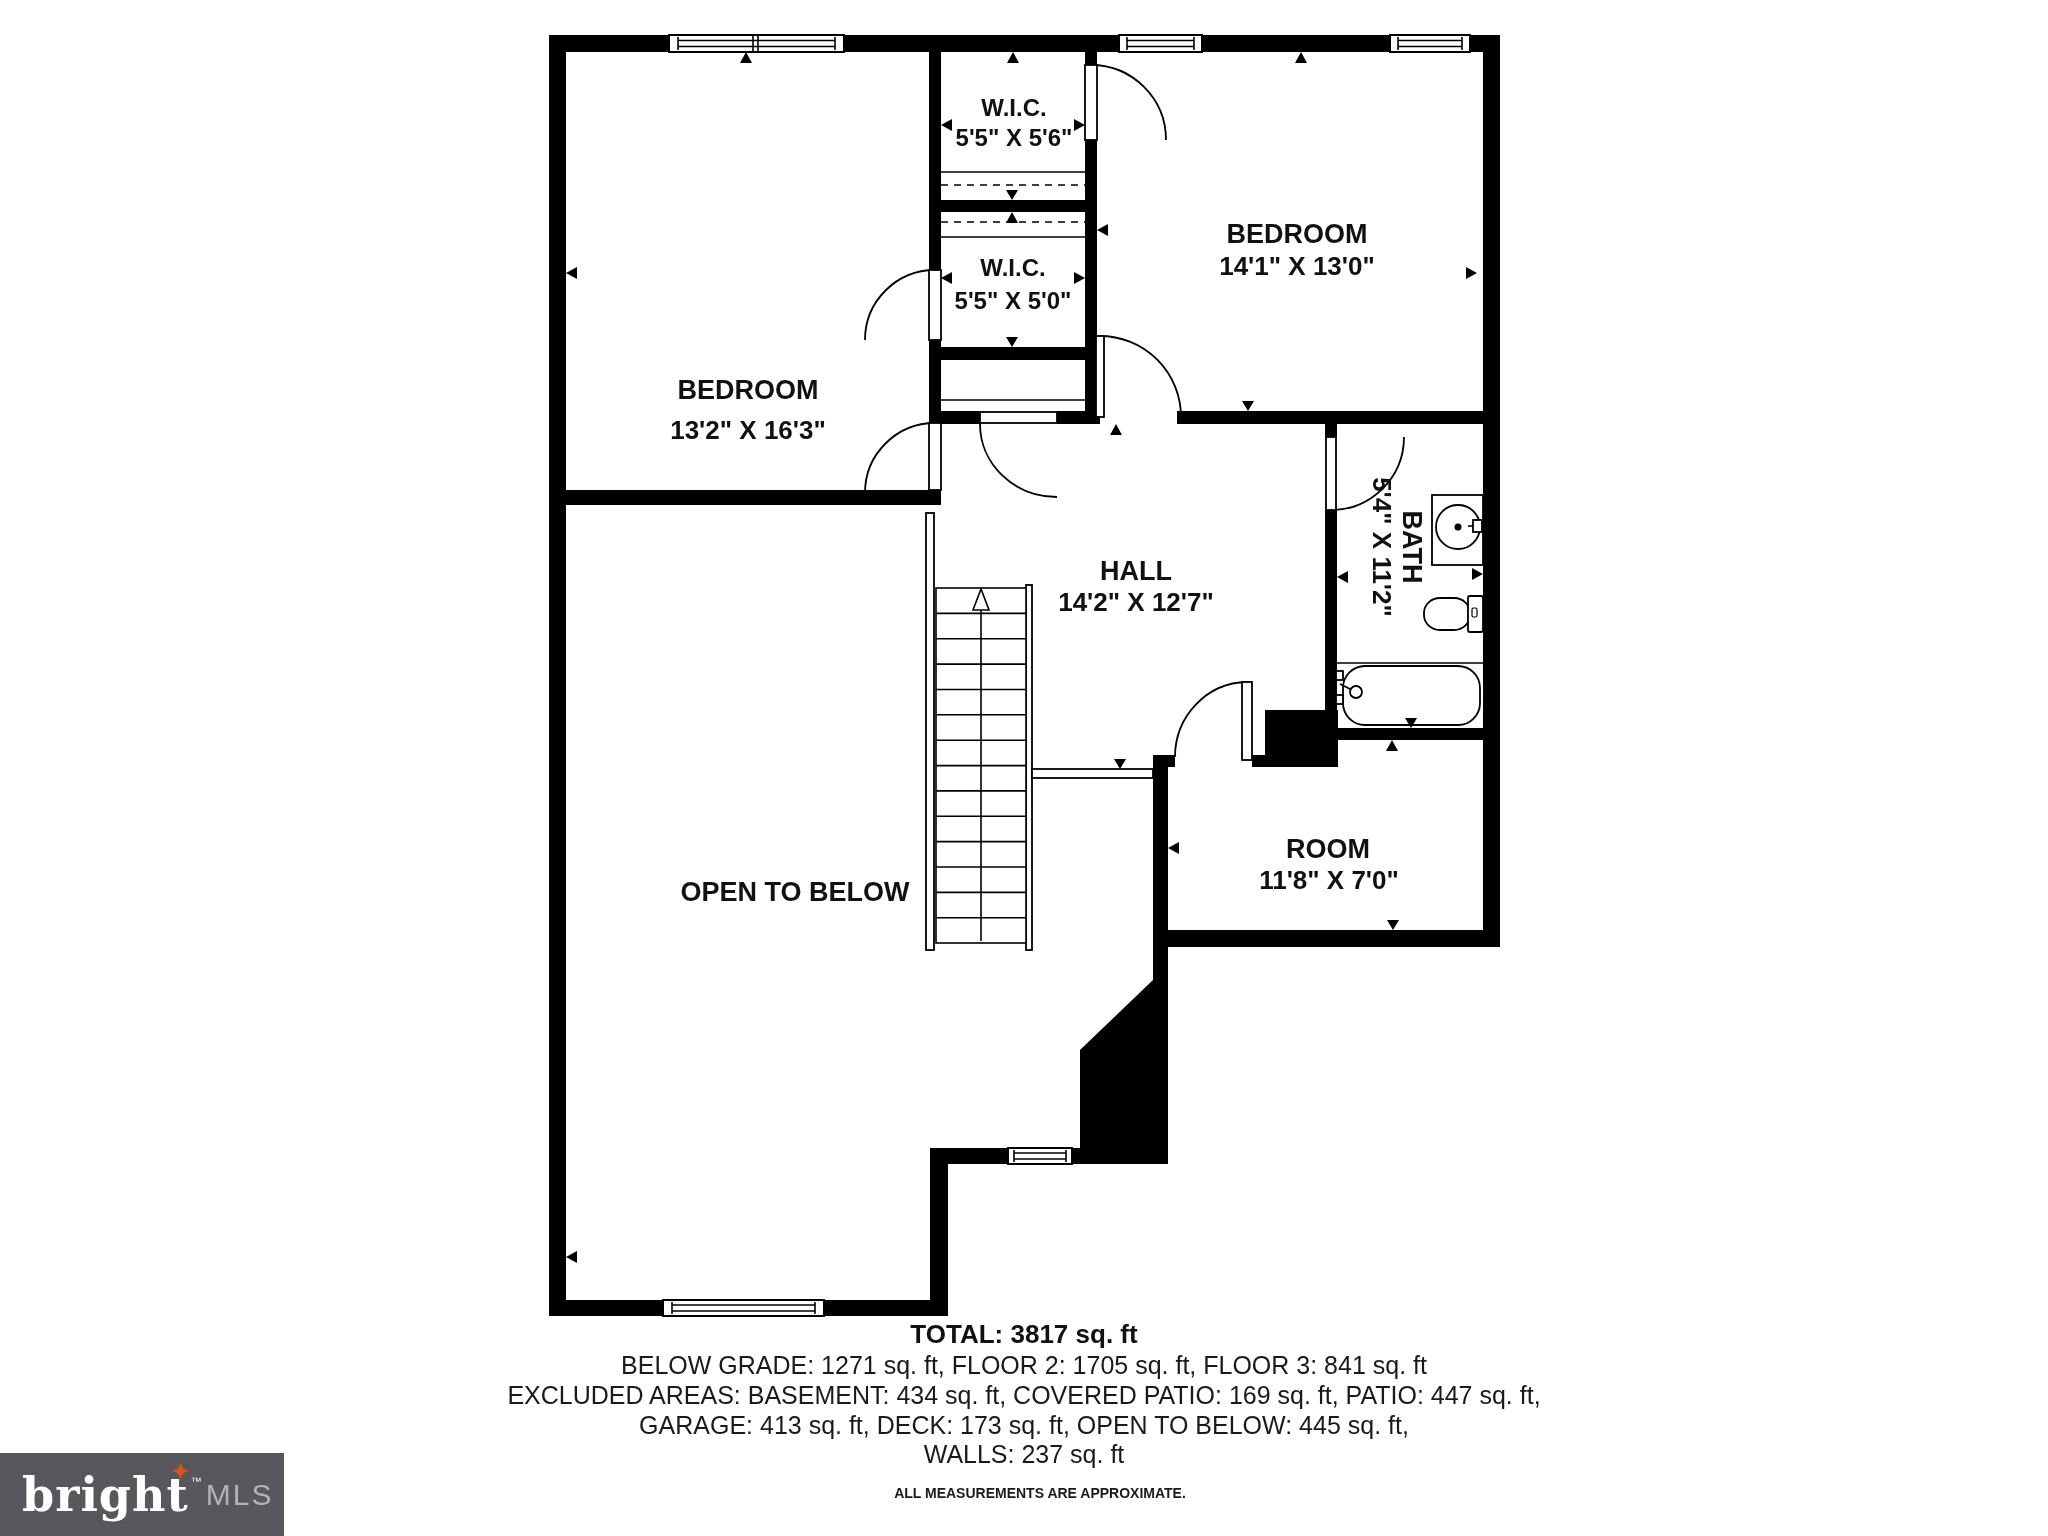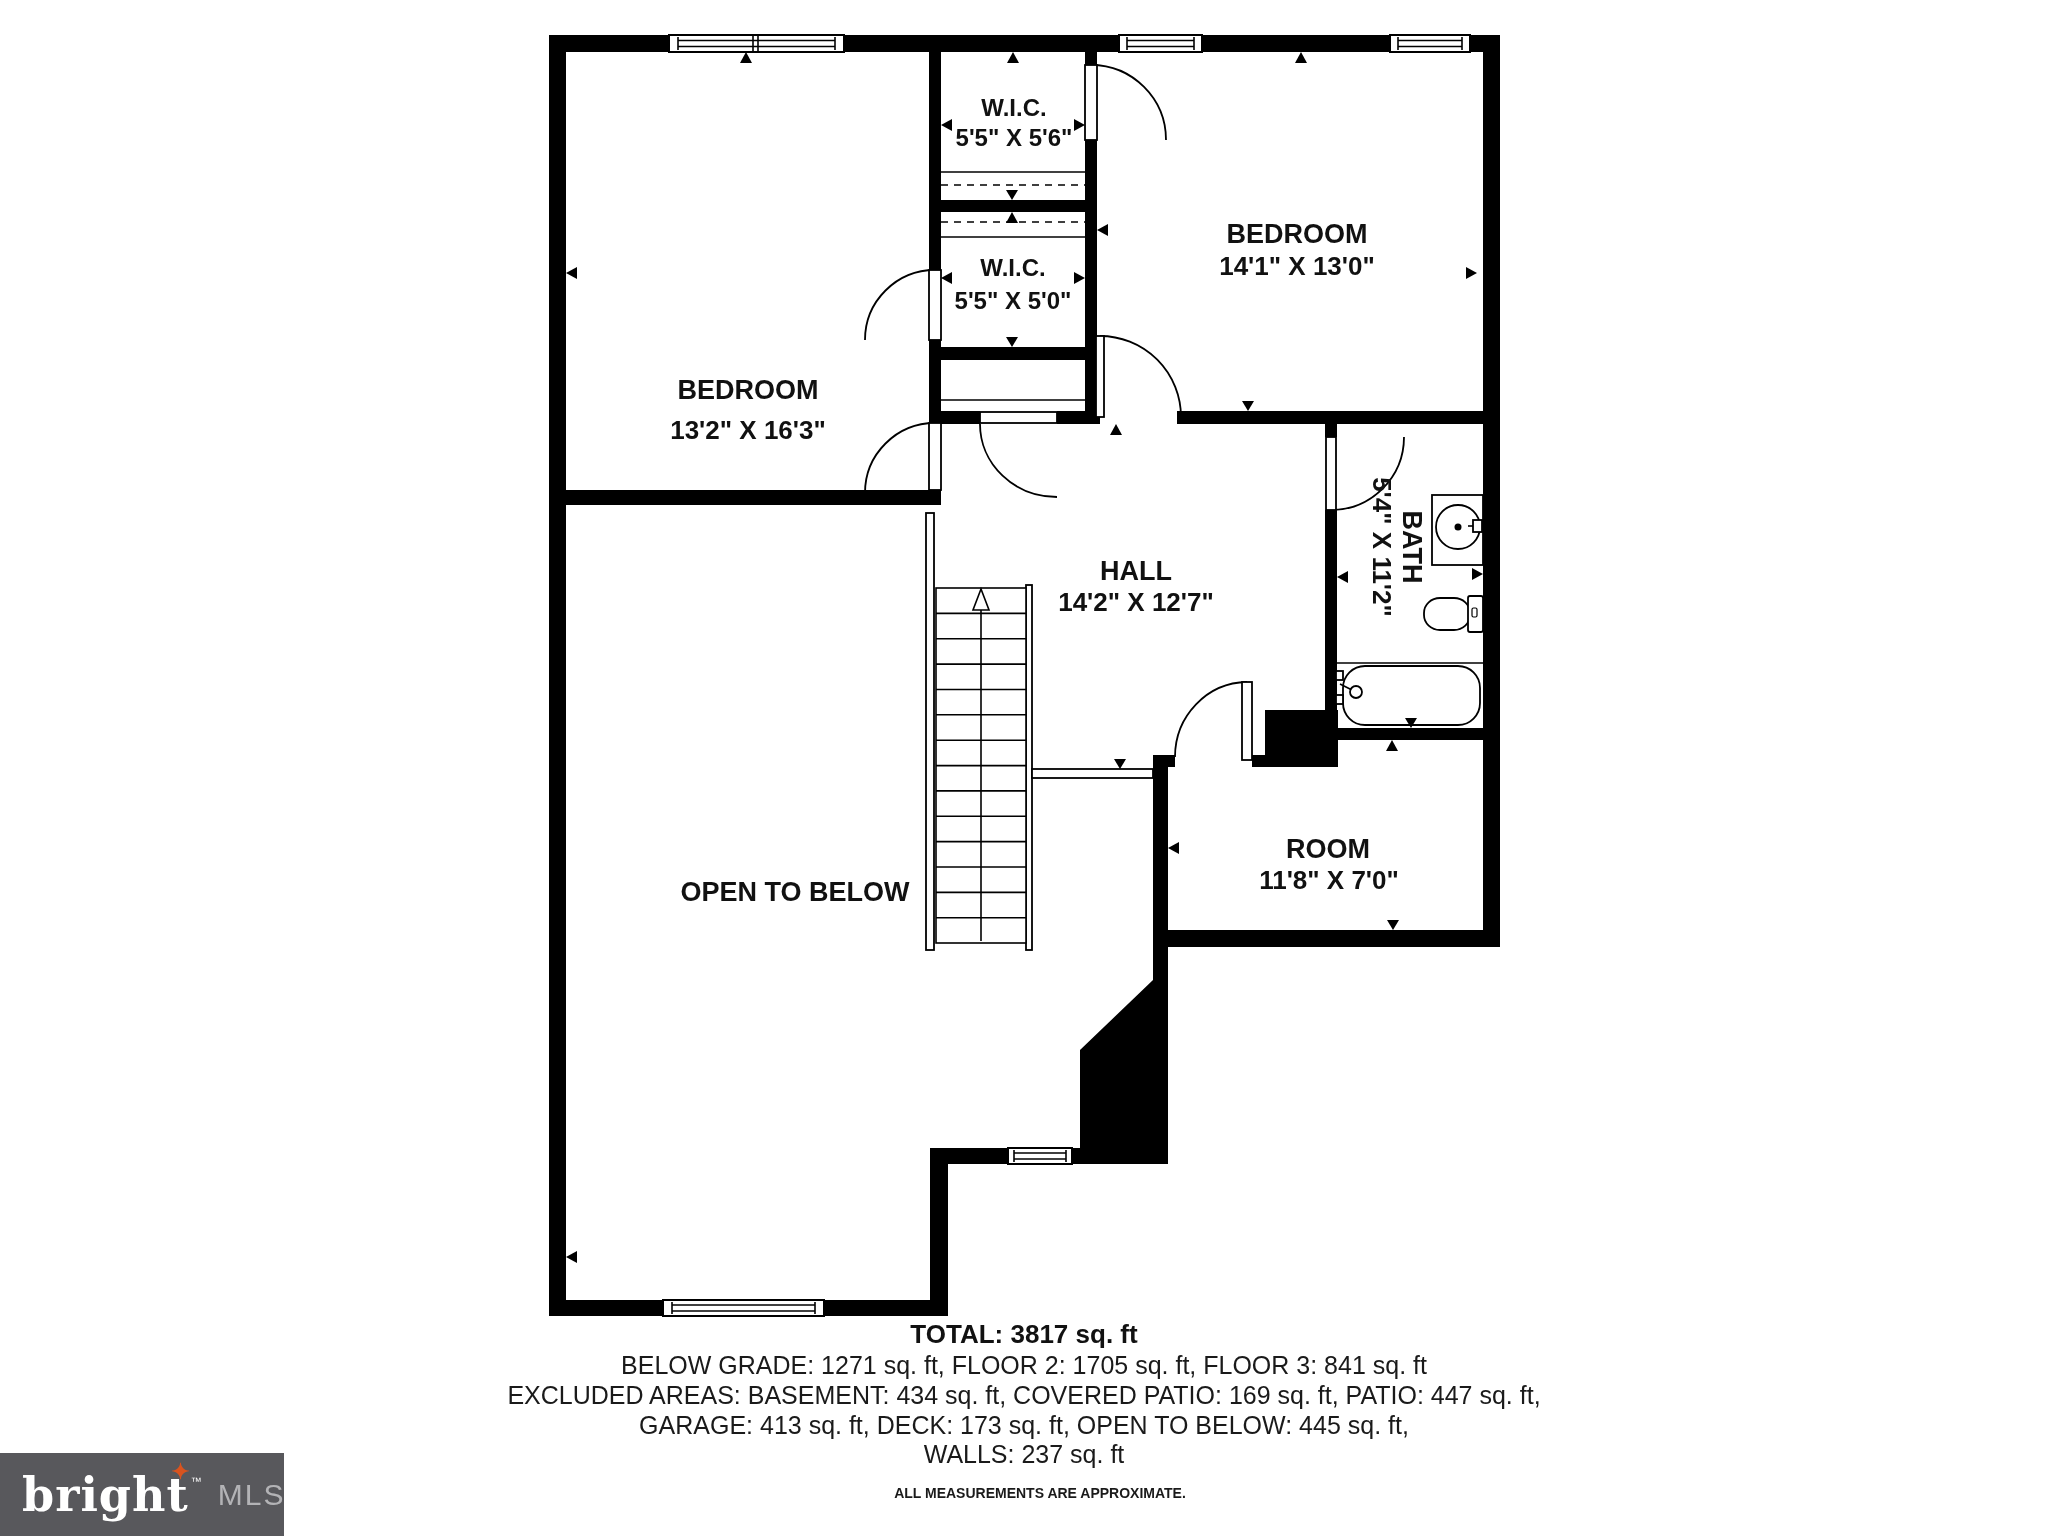--- a/index.html
+++ b/index.html
@@ -17,21 +17,21 @@
   .leaf{fill:#fff;stroke:#000;stroke-width:1.8;}
   .arc{fill:none;stroke:#000;stroke-width:1.8;}
   .winframe{fill:#fff;stroke:#000;stroke-width:2;}
   .fixture{fill:#fff;stroke:#000;stroke-width:1.8;}
   .marker{fill:#000;stroke:none;}
   .dashline{stroke:#000;stroke-width:1.5;fill:none;stroke-dasharray:7,6;}
   #logo{position:absolute;left:0;bottom:0;width:284px;height:83px;display:flex;align-items:center;padding-left:22px;box-sizing:border-box;}
   #logo .brand{font-family:"DejaVu Serif","Liberation Serif",serif;font-weight:700;color:#ffffff;font-size:46px;line-height:1;position:relative;letter-spacing:1px;}
   #logo .star{position:absolute;right:-2px;top:-12px;font-size:22px;font-style:normal;}
   #logo .tm{color:#ffffff;font-size:11px;vertical-align:top;margin-left:2px;position:relative;top:-14px;font-family:"Liberation Sans",sans-serif;}
-  #logo .mls{font-family:"Liberation Sans",sans-serif;color:#b3b3b6;font-size:30px;margin-left:16px;letter-spacing:2px;font-weight:400;}
+  #logo .mls{font-family:"Liberation Sans",sans-serif;color:#b3b3b6;font-size:30px;margin-left:4px;letter-spacing:2px;font-weight:400;}
 </style>
 </head>
 <body>
 
 <svg id="plan" width="2048" height="1536" viewBox="0 0 2048 1536">
 
   <g>
     <rect class="wall" x="549" y="35" width="951" height="17"></rect>
     <rect class="wall" x="549" y="35" width="17" height="1281"></rect>
     <rect class="wall" x="549" y="1300" width="399" height="16"></rect>

